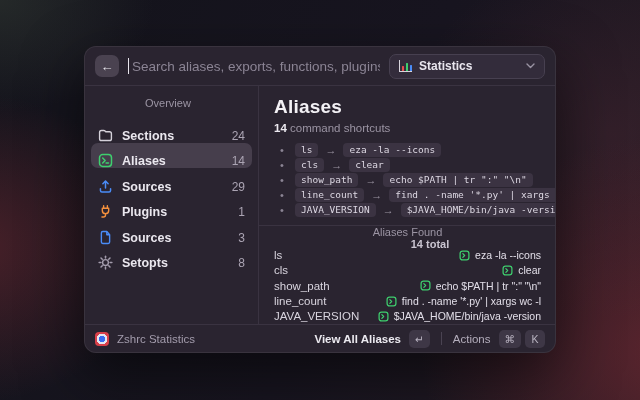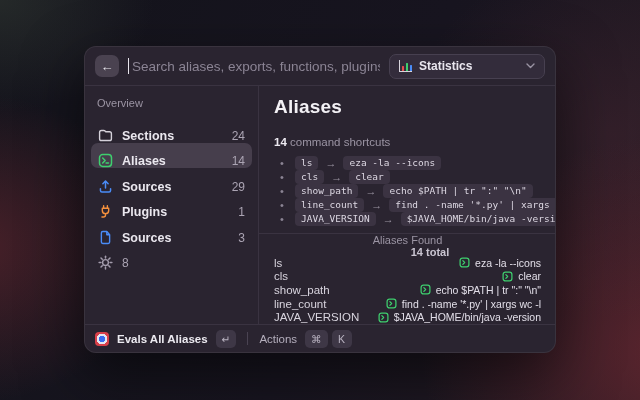--- a/index.html
+++ b/index.html
@@ -52,42 +52,42 @@
   .chart-icon i { width:2.5px; display:block; border-radius:0.5px; }
   .chart-icon .b1 { height:5px;  background:#e3504f; }
   .chart-icon .b2 { height:8px;  background:#3ecf6e; }
   .chart-icon .b3 { height:6.5px;background:#4a8cf7; }
   .dropdown-label { font-size:12px; font-weight:700; color:#e9e6ee; flex:1; }
   .chevron { color:#9a93a3; display:flex; }
 
   
   .body-row { flex:1; display:flex; min-height:0; }
   .sidebar { width:174px; flex:0 0 174px; border-right:1px solid #3a3341; padding:9px 6px 0 6px; }
-  .overview-label { font-size:11px; color:#9b94a3; padding:2px 6px 8px 6px; }
+  .overview-label { font-size:11px; color:#9b94a3; padding:2px 6px 8px 6px;margin-left:48px; }
   .side-item {
     height:25.5px; display:flex; align-items:flex-end; gap:9px;
     padding:0 7px; border-radius:7px; cursor:default;
   }
   .side-item.selected { background:#463e4c; }
   .side-icon { width:15px; height:15px; flex:0 0 auto; display:flex; align-items:center; justify-content:center; }
   .side-icon svg { width:15px; height:15px; display:block; }
   .side-label { flex:1; font-size:12.5px; font-weight:600; color:#eae7ee; }
   .side-count { font-size:12px; color:#aba4b3; }
 
   .c-grey   { color:#d5d1da; }
   .c-green  { color:#3ecf6e; }
   .c-blue   { color:#4a8cf7; }
   .c-orange { color:#f5913d; }
   .c-red    { color:#f4484d; }
   .c-dim    { color:#a39cac; }
 
   
   .main { flex:1; min-width:0; display:flex; flex-direction:column; padding:10px 14px 0 15px; }
   .main-title { font-size:19px; font-weight:700; color:#f3f1f5; letter-spacing:0.2px; }
-  .main-subtitle { font-size:11.5px; color:#9b94a3; margin-top:18px; margin-bottom:8px; }
+  .main-subtitle { font-size:11.5px; color:#9b94a3; margin-top:4px; margin-bottom:8px; }
   .main-subtitle b { color:#ece9f0; font-weight:700; }
 
   .bullet-row { display:flex; align-items:center; gap:7px; height:17px; padding-left:6px; }
   .bullet-dot { color:#8b8494; font-size:11px; width:8px; flex:0 0 auto; }
   .chip {
     font-family:"DejaVu Sans Mono", monospace; font-size:9.5px; color:#ddd8e3;
     background:#3b3342; border-radius:4px; padding:1px 6px 2px 6px; white-space:nowrap;
   }
   .arrow { color:#9b94a3; font-size:11px; flex:0 0 auto; }
 
@@ -222,20 +222,21 @@
                   <line x1="8" y1="12.9" x2="8" y2="14.8"></line>
                   <line x1="1.2" y1="8" x2="3.1" y2="8"></line>
                   <line x1="12.9" y1="8" x2="14.8" y2="8"></line>
                   <line x1="3.2" y1="3.2" x2="4.55" y2="4.55"></line>
                   <line x1="11.45" y1="11.45" x2="12.8" y2="12.8"></line>
                   <line x1="3.2" y1="12.8" x2="4.55" y2="11.45"></line>
                   <line x1="11.45" y1="4.55" x2="12.8" y2="3.2"></line>
                 </g>
               </svg>
           </span>
+          <span class="side-label">Setopts</span>
           <span class="side-count">8</span>
         </div>
       </div>
 
       <div class="main">
         <div class="main-title">Aliases</div>
         <div class="main-subtitle">
           <b>14</b>
           <span>command shortcuts</span>
         </div>
@@ -336,21 +337,22 @@
                 </svg>
               </span>
             <span class="found-cmd-text">$JAVA_HOME/bin/java -version</span>
           </span>
         </div>
       </div>
     </div>
 
     <div class="footer">
       <span class="app-icon"></span>
-      <span class="action-primary">Evals All Aliases</span>
+      <span class="app-name">Zshrc Statistics</span>
+      <span class="action-primary">View All Aliases</span>
       <span class="key-badge">↵</span>
       <span class="footer-sep"></span>
       <span class="action-secondary">Actions</span>
       <span class="key-group">
         <span class="key-badge">⌘</span>
         <span class="key-badge">K</span>
       </span>
     </div>
 
   </div>

